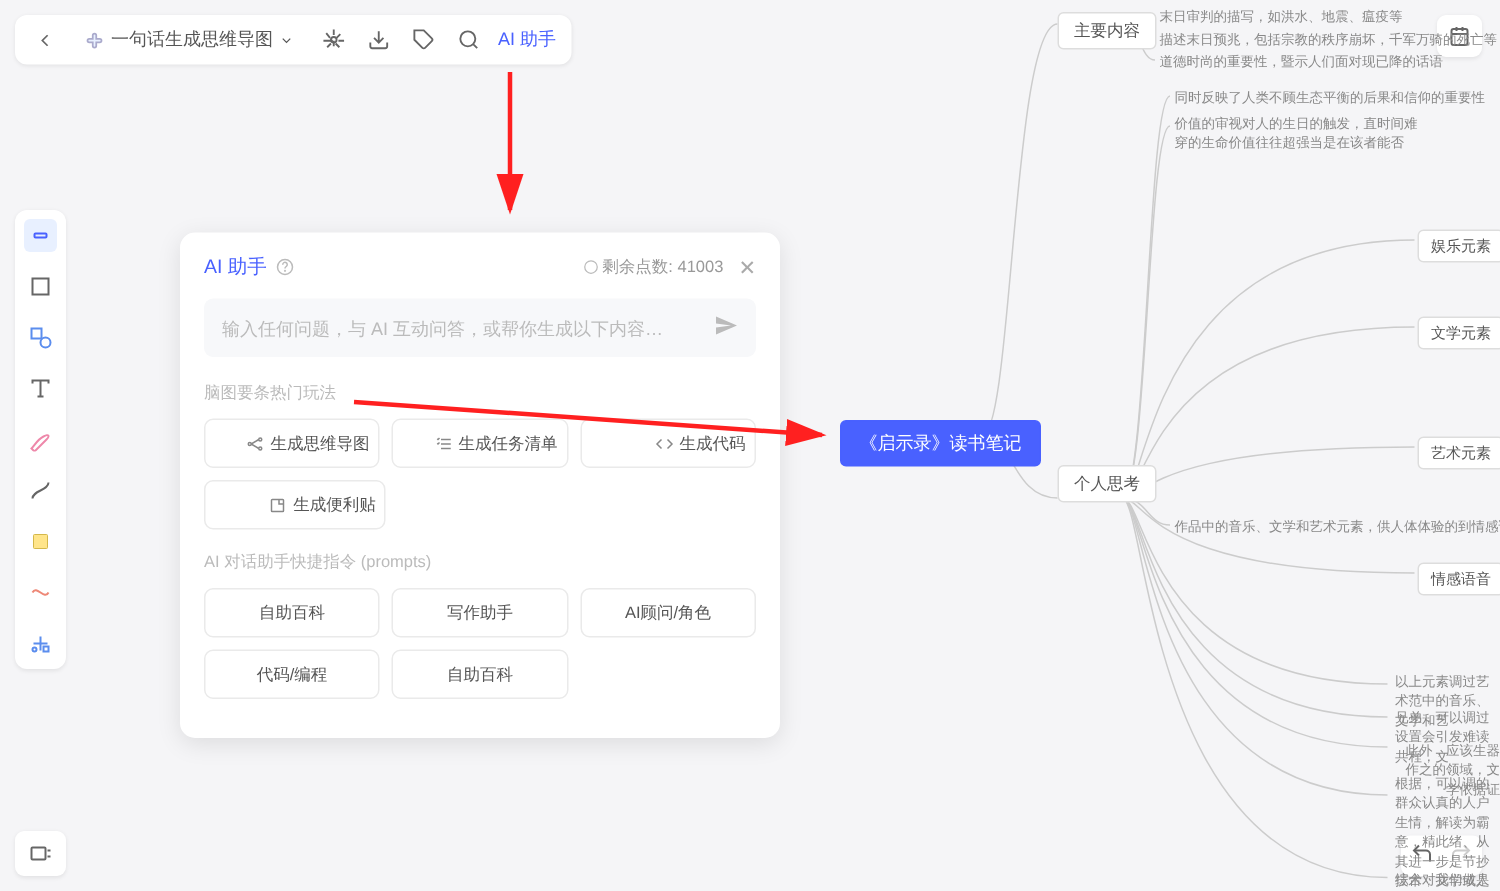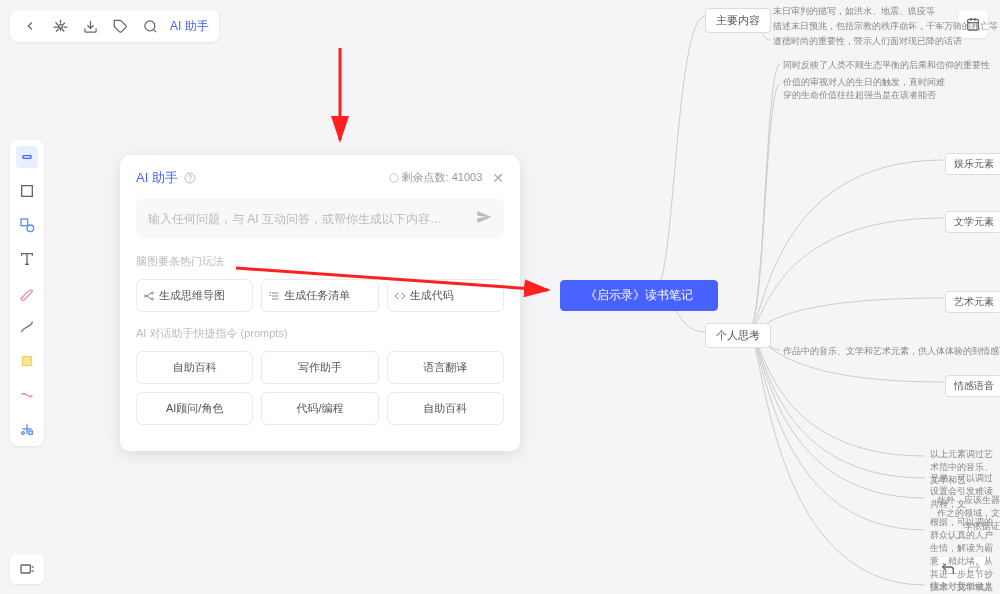--- a/index.html
+++ b/index.html
@@ -196,21 +196,21 @@
       background: #fff;
       border: 1px solid #eaeaea;
       border-radius: 6px;
       padding: 8px 6px;
       font-size: 11px;
       color: #555;
       display: flex;
       align-items: center;
       gap: 4px;
       cursor: pointer;
-      justify-content: flex-start;
+      justify-content: flex-end;
     }
     .func-btn-single {
       width: 33%;
     }
     .prompt-label {
       font-size: 11px;
       color: #bbb;
       margin: 14px 0 10px;
     }
     
@@ -237,21 +237,21 @@
       padding: 3px 8px;
       font-size: 10px;
       color: #555;
       white-space: nowrap;
     }
     .node.root {
       background: #4961ff;
       color: #fff;
       border-color: #4961ff;
       font-size: 12px;
-      padding: 6px 24px;
+      padding: 6px 12px;
       font-weight: 500;
     }
     .node.branch {
       font-size: 11px;
       padding: 4px 10px;
     }
     .leaf-text {
       position: absolute;
       font-size: 9px;
       color: #888;
@@ -265,20 +265,29 @@
     }
     
   </style>
 </head>
 <body>
 
 <div class="top-toolbar">
   <div class="icon-btn">
     <svg width="14" height="14" viewBox="0 0 24 24" fill="none" stroke="currentColor" stroke-width="2">
         <polyline points="15 18 9 12 15 6"></polyline>
+      </svg>
+  </div>
+  <div class="title-chip">
+    <svg width="14" height="14" viewBox="0 0 24 24" fill="none" stroke="#aac" stroke-width="2">
+        <path d="M18 10h-4V6a2 2 0 0 0-4 0v4H6a2 2 0 0 0 0 4h4v4a2 2 0 0 0 4 0v-4h4a2 2 0 0 0 0-4z" fill="#e8f0ff"></path>
+      </svg>
+    <span>一句话生成思维导图</span>
+    <svg width="10" height="10" viewBox="0 0 24 24" fill="none" stroke="currentColor" stroke-width="2">
+        <polyline points="6 9 12 15 18 9"></polyline>
       </svg>
   </div>
   <div class="icon-btn">
     <svg width="15" height="15" viewBox="0 0 24 24" fill="none" stroke="currentColor" stroke-width="2">
         <circle cx="12" cy="12" r="3"></circle>
         <path d="M12 1v6m0 6v6m7-13l-4 4m-6 6l-4 4m18-7h-6m-6 0H1m17 7l-4-4m-6-6L4 5"></path>
       </svg>
   </div>
   <div class="icon-btn">
     <svg width="15" height="15" viewBox="0 0 24 24" fill="none" stroke="currentColor" stroke-width="2">
@@ -436,30 +445,34 @@
       <span>生成任务清单</span>
     </div>
     <div class="func-btn">
       <svg width="12" height="12" viewBox="0 0 24 24" fill="none" stroke="#888" stroke-width="2">
           <polyline points="16 18 22 12 16 6"></polyline>
           <polyline points="8 6 2 12 8 18"></polyline>
         </svg>
       <span>生成代码</span>
     </div>
   </div>
+  <div class="func-btn func-btn-single">
+    <svg width="12" height="12" viewBox="0 0 24 24" fill="none" stroke="#888" stroke-width="2">
+        <rect x="4" y="4" width="16" height="16" rx="1"></rect>
+        <polyline points="14 4 14 10 20 10"></polyline>
+      </svg>
+    <span>生成便利贴</span>
+  </div>
   <div class="prompt-label">AI 对话助手快捷指令 (prompts)</div>
   <div class="button-grid">
     <div class="func-btn" style="justify-content:center">
         <span>自助百科</span>
       </div>
     <div class="func-btn" style="justify-content:center">
         <span>写作助手</span>
-      </div>
-    <div class="func-btn" style="justify-content:center">
-        <span>语言翻译</span>
       </div>
     <div class="func-btn" style="justify-content:center">
         <span>AI顾问/角色</span>
       </div>
     <div class="func-btn" style="justify-content:center">
         <span>代码/编程</span>
       </div>
     <div class="func-btn" style="justify-content:center">
         <span>自助百科</span>
       </div>
@@ -491,21 +504,21 @@
       <path d="M193 332 C 210 332 210 456 370 456"></path>
       <path d="M193 332 C 210 332 210 478 370 478"></path>
       <path d="M193 332 C 210 332 210 498 370 498"></path>
       <path d="M193 332 C 210 332 210 530 370 530"></path>
       <path d="M193 332 C 210 332 210 585 370 585"></path>
     </g>
   </svg>
 
   <div class="node root" style="left:5px; top:280px;">《启示录》读书笔记</div>
   <div class="node branch" style="left:150px; top:8px;">主要内容</div>
-  <div class="node branch" style="left:150px; top:323px;text-align:center;">个人思考</div>
+  <div class="node branch" style="left:150px; top:310px;text-align:center;">个人思考</div>
 
   <div class="leaf-text" style="left:218px; top:5px;">末日审判的描写，如洪水、地震、瘟疫等</div>
   <div class="leaf-text" style="left:218px; top:20px;">描述末日预兆，包括宗教的秩序崩坏，千军万骑的死亡等</div>
   <div class="leaf-text" style="left:218px; top:35px;">道德时尚的重要性，暨示人们面对现已降的话语</div>
 
   <div class="leaf-text" style="left:228px; top:59px;text-align:right;">同时反映了人类不顾生态平衡的后果和信仰的重要性</div>
   <div class="leaf-text" style="left:228px; top:76px; width:170px; white-space:normal;">价值的审视对人的生日的触发，直时间难穿的生命价值往往超强当是在该者能否</div>
 
   <div class="node" style="left:390px; top:153px;">娱乐元素</div>
   <div class="node" style="left:390px; top:211px;">文学元素</div>

